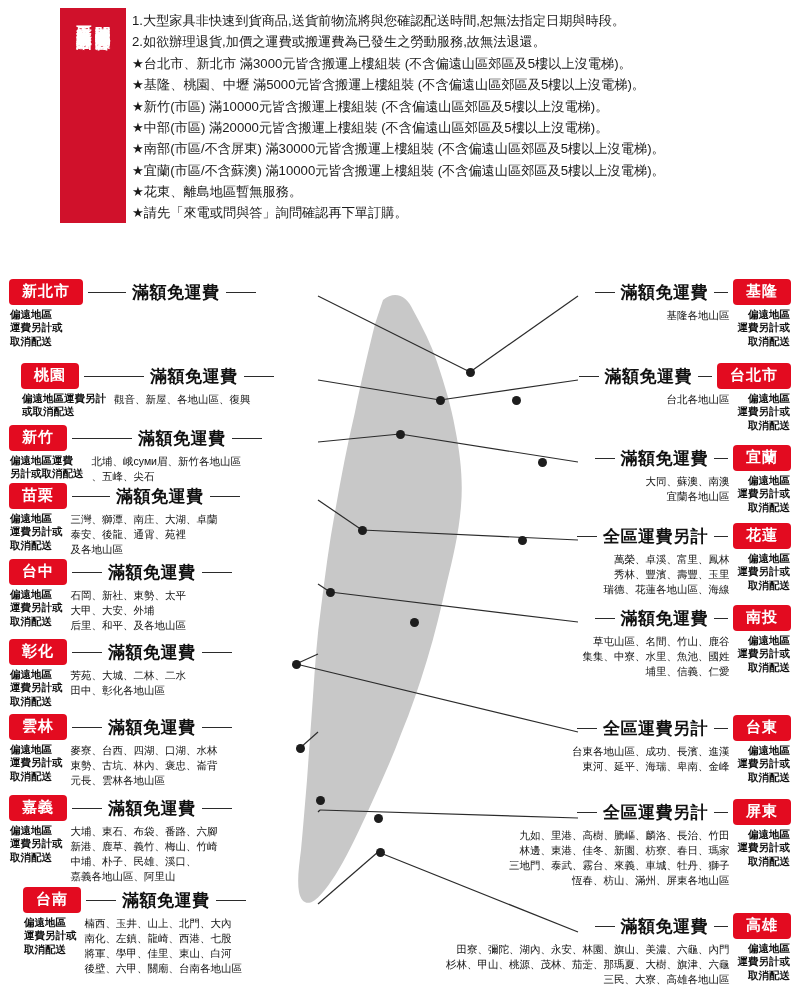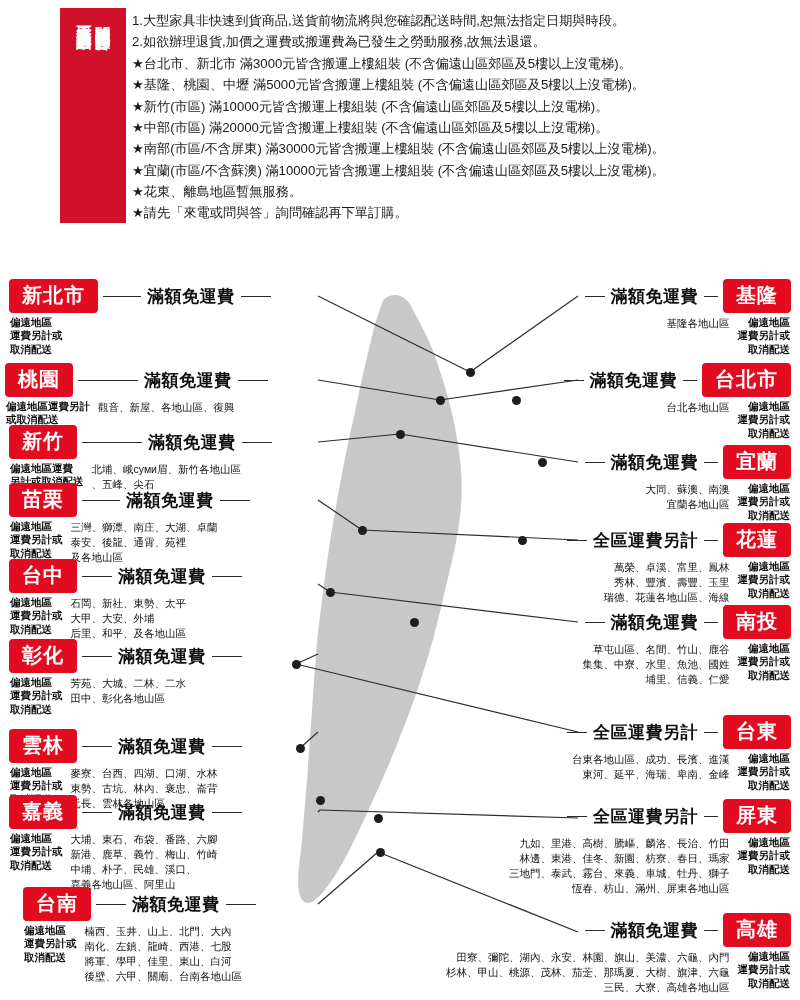--- a/index.html
+++ b/index.html
@@ -49,21 +49,21 @@
   .island{
     position:absolute;left:255px;top:10px;
   }
   
   .blk{position:absolute;}
   .tag{
     display:inline-block;
     background:#e30b20;
     color:#fff;
     font-weight:bold;
-    font-size:20px;
+    font-size:15px;
     padding:2px 12px 3px 12px;
     border-radius:3px;
     letter-spacing:1px;
     box-shadow:0 0 0 1px #e30b20;
   }
   .headrow{display:flex;align-items:center;gap:6px;white-space:nowrap;}
   .headrow .rule{
     height:1px;background:#2b2b2b;flex:0 0 auto;
   }
   .fee{
@@ -166,21 +166,21 @@
     </div>
     <div class="body">
       <div class="note">
         <div>偏遠地區</div>
         <div>運費另計或</div>
         <div>取消配送</div>
       </div>
     </div>
   </div>
 
-  <div class="blk" style="left:6px;top:92px;width:310px">
+  <div class="blk" style="left:22px;top:92px;width:310px">
     <div class="headrow">
       <span class="tag">桃園</span>
       <span class="rule" style="width:60px"></span>
       <span class="fee">滿額免運費</span>
       <span class="rule" style="width:30px"></span>
     </div>
     <div class="body">
       <div class="note">
         <div>偏遠地區運費另計</div>
         <div>或取消配送</div>
@@ -265,21 +265,21 @@
         <div>運費另計或</div>
         <div>取消配送</div>
       </div>
       <div class="cities">
         <div>芳苑、大城、二林、二水</div>
         <div>田中、彰化各地山區</div>
       </div>
     </div>
   </div>
 
-  <div class="blk" style="left:10px;top:458px;width:310px">
+  <div class="blk" style="left:10px;top:443px;width:310px">
     <div class="headrow">
       <span class="tag">雲林</span>
       <span class="rule" style="width:30px"></span>
       <span class="fee">滿額免運費</span>
       <span class="rule" style="width:30px"></span>
     </div>
     <div class="body">
       <div class="note">
         <div>偏遠地區</div>
         <div>運費另計或</div>

